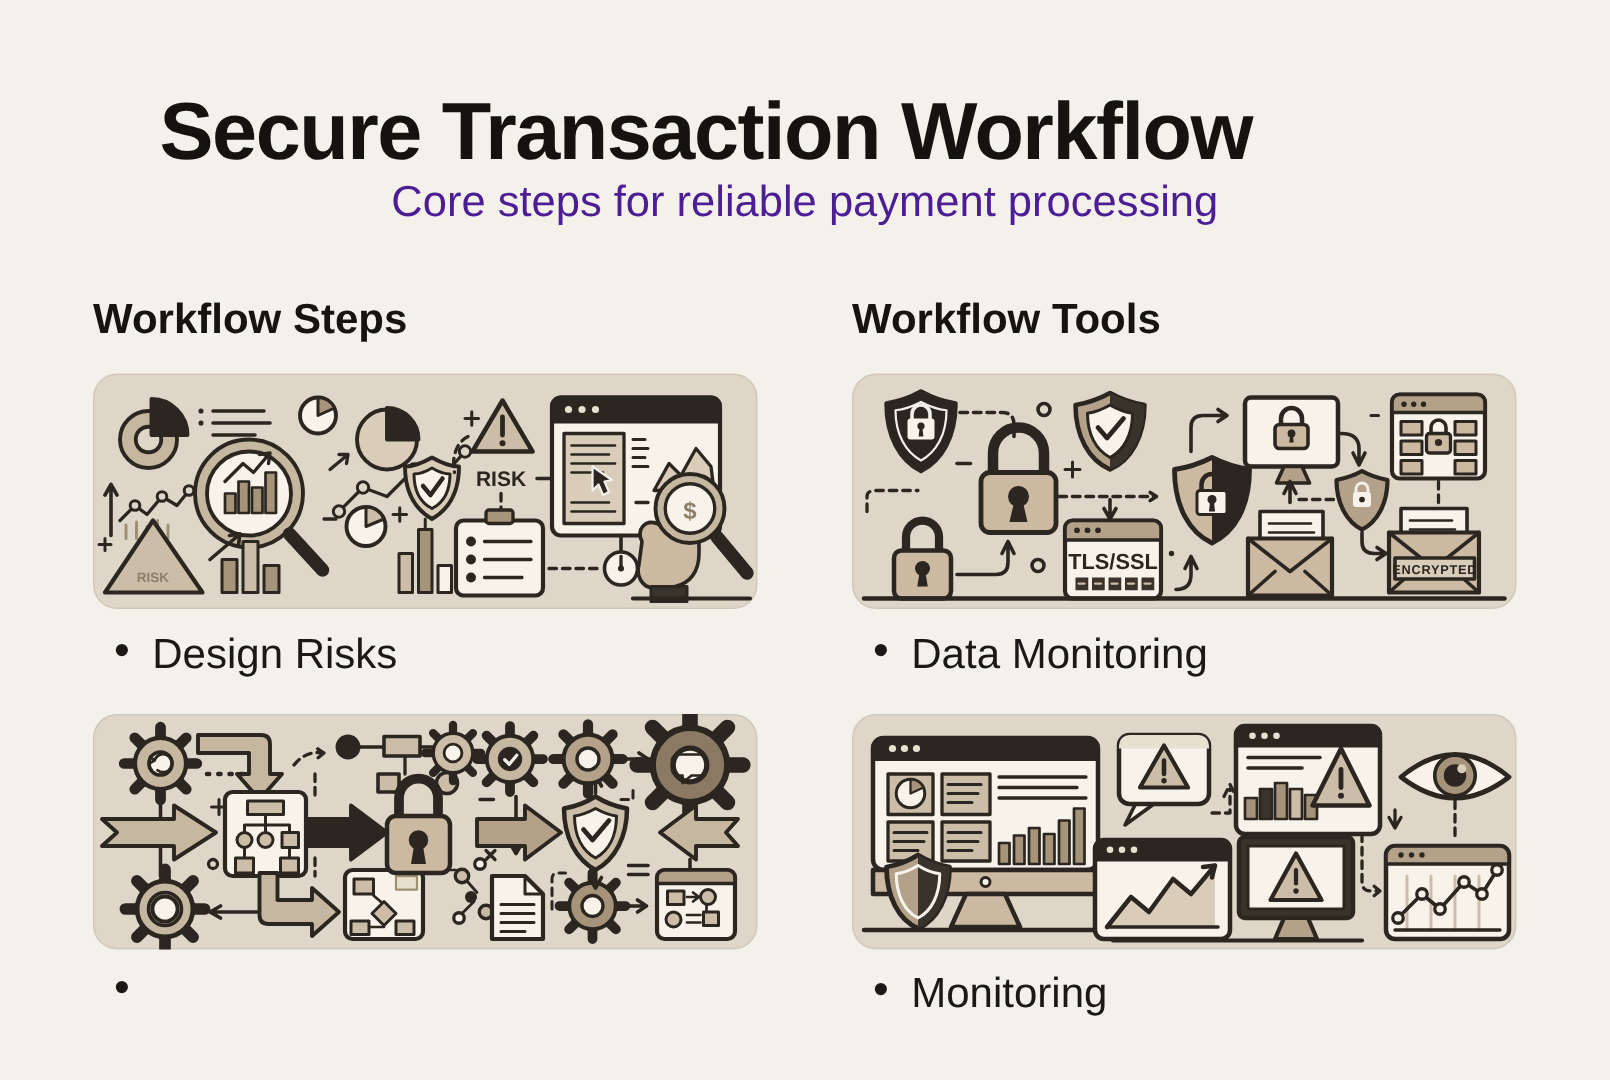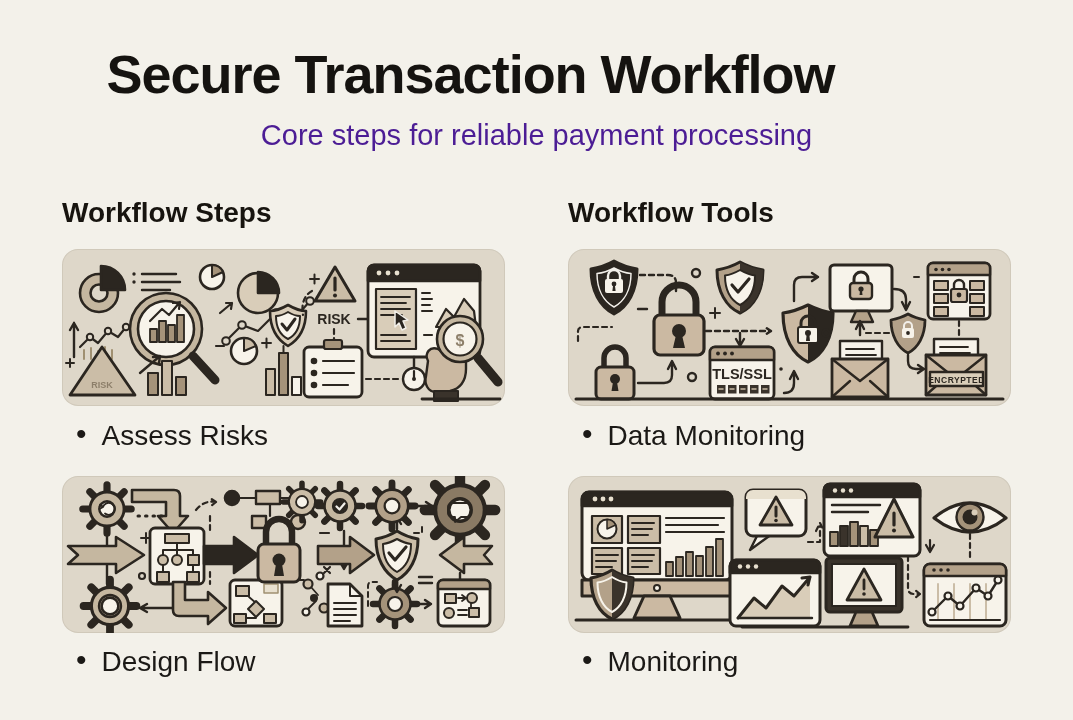--- a/index.html
+++ b/index.html
@@ -4,21 +4,21 @@
 <style>
   :root{
     --page-bg:#f3f1ea; --panel-bg:#ded7c9; --ink:#2b2620; --cream:#f7f3ea;
   }
   html,body{margin:0;padding:0;}
   body{
     width:1073px;height:720px;position:relative;overflow:hidden;
     background:var(--page-bg);
     font-family:"Liberation Sans","DejaVu Sans",sans-serif;color:#1d1b18;
   }
-  .title{position:absolute;top:43px;left:0;width:941px;text-align:center;
+  .title{position:absolute;top:57px;left:0;width:941px;text-align:center;
     font-size:54px;font-weight:800;letter-spacing:-1px;color:#151310;}
   .subtitle{position:absolute;top:119px;left:0;width:1073px;text-align:center;
     font-size:29px;font-weight:400;color:#4c1d95;}
   .col-header{position:absolute;top:197px;width:443px;
     font-size:28px;font-weight:700;color:#17140f;}
   .col-header.left{left:62px}.col-header.right{left:568px}
   .panel{position:absolute;width:443px;height:157px;background:var(--panel-bg);
     border-radius:16px;box-shadow:inset 0 0 0 1px rgba(90,80,60,.10);}
   .panel svg{display:block;width:443px;height:157px;border-radius:16px;}
   .p-tl{left:62px;top:249px}.p-tr{left:568px;top:249px}
@@ -536,26 +536,25 @@
           <circle cx="408" cy="112" r="3.5" class="fC w22"></circle>
     <circle cx="420" cy="120" r="3.5" class="fC w22"></circle>
           <circle cx="430" cy="104" r="3.5" class="fC w22"></circle>
   </g>
  </g>
 </svg>
 </div>
 
 <div class="panel-label lab-1">
   <span class="bullet">•</span>
-  <span>Assess Risks</span>
+  <span>Design Risks</span>
 </div>
 <div class="panel-label lab-2">
   <span class="bullet">•</span>
   <span>Data Monitoring</span>
 </div>
 <div class="panel-label lab-3">
   <span class="bullet">•</span>
-  <span>Design Flow</span>
 </div>
 <div class="panel-label lab-4">
   <span class="bullet">•</span>
   <span>Monitoring</span>
 </div>
 
 </body></html>

